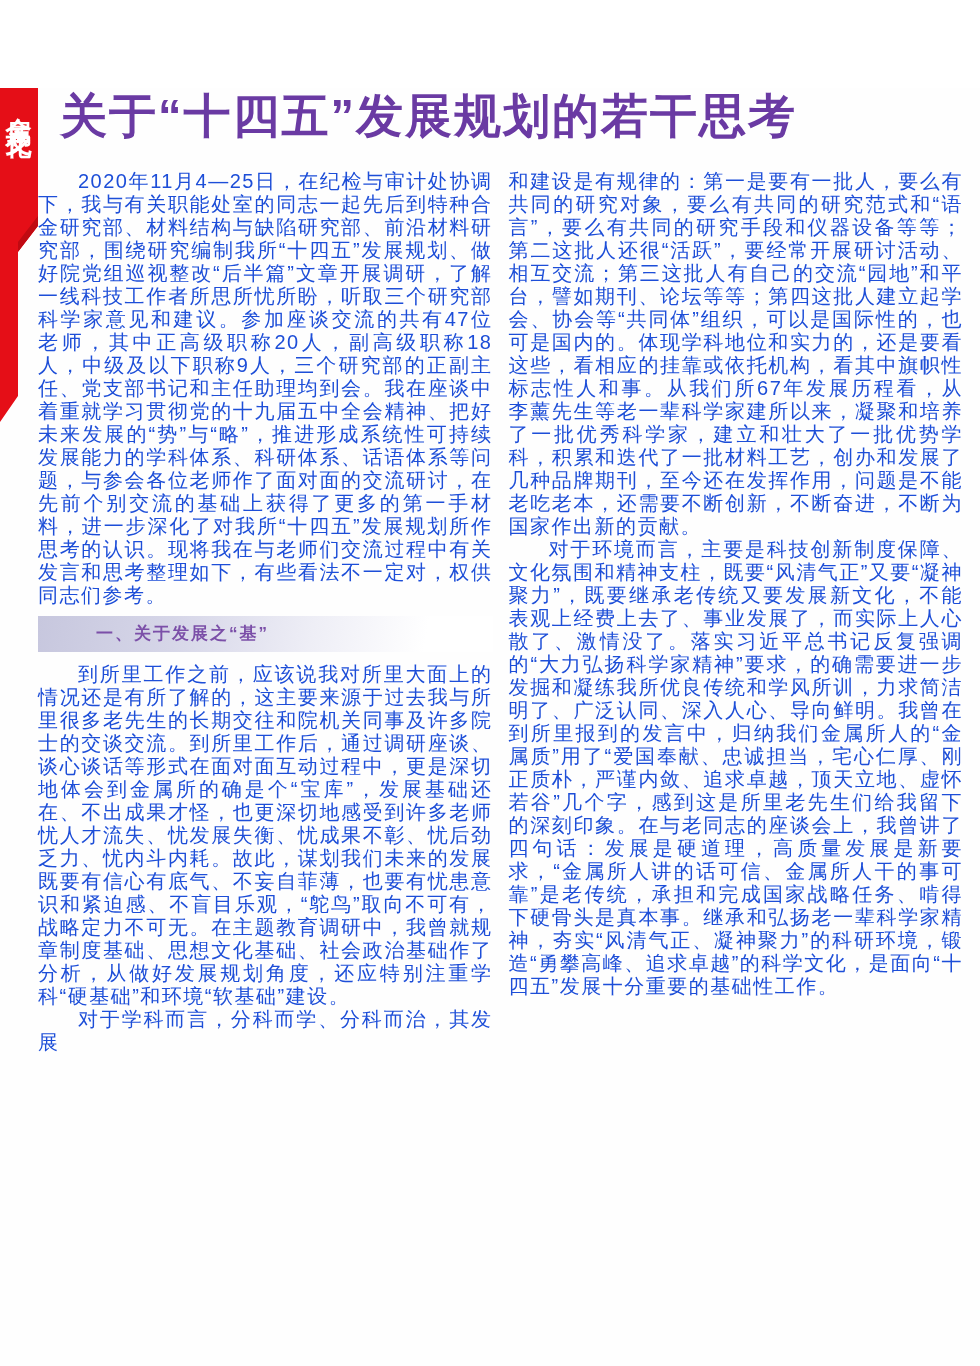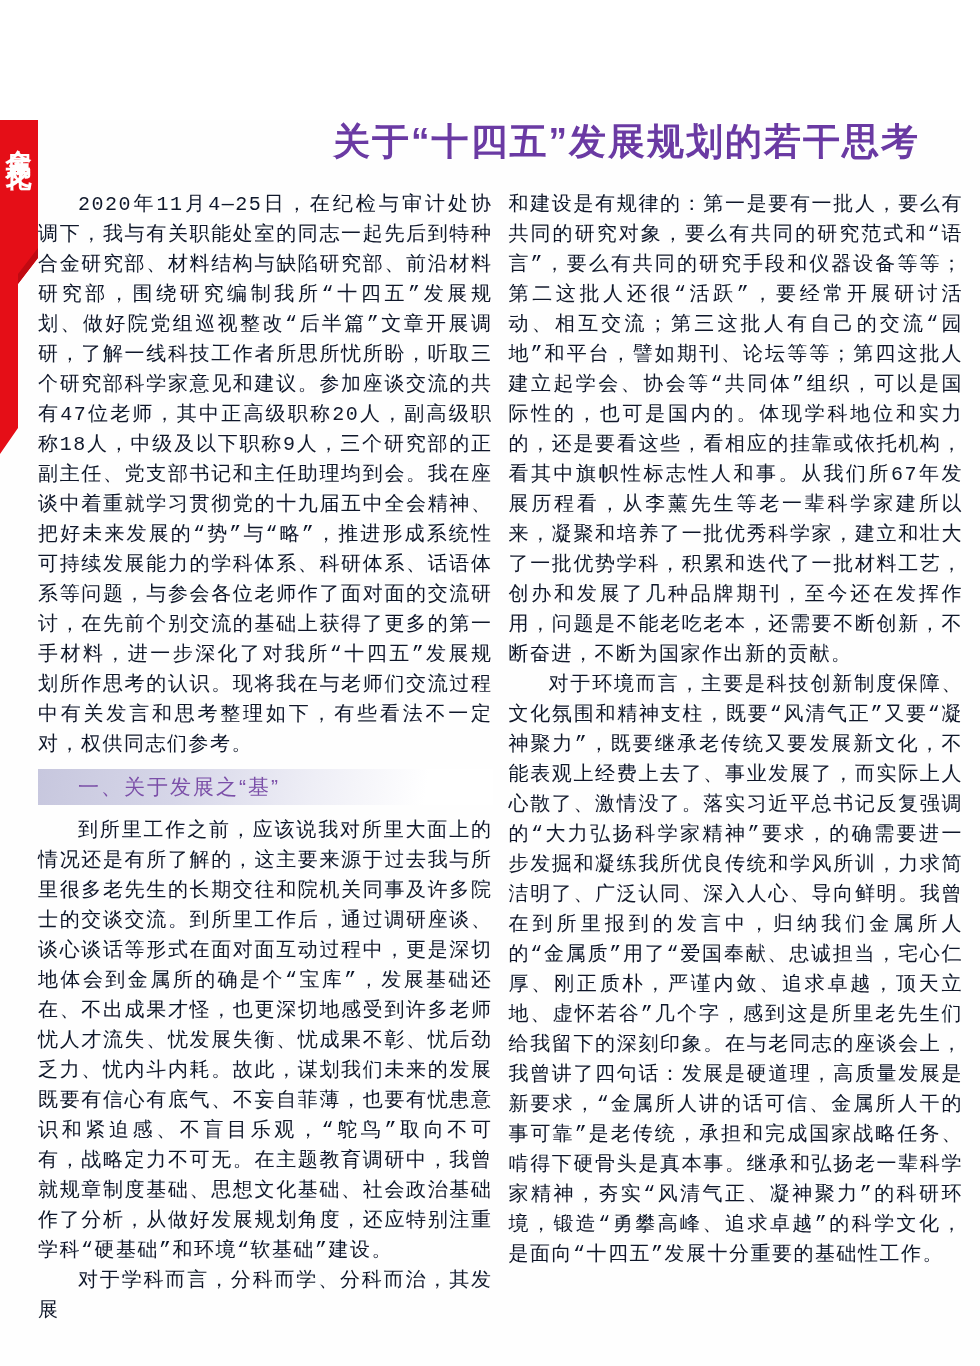--- a/index.html
+++ b/index.html
@@ -30,57 +30,56 @@
   }
   .ribbon-label {
     position: absolute; top: 9px; left: 5px;
     writing-mode: vertical-rl; text-orientation: upright;
     color: #ffffff; font-size: 26px; font-weight: 700;
     letter-spacing: 5px; line-height: 28px;
   }
 
   
   .title {
-    margin: 120px 60px 0 60px;
-    text-align: right;
-    font-size: 37px; line-height: 1.2;
+    margin: 88px 60px 0 60px;
+    text-align: left;
+    font-size: 47px; line-height: 1.2;
     font-weight: 900;
     color: #6a3aa3;
     letter-spacing: 2px;
   }
   .author {
     margin-top: 20px;
     text-align: center;
     font-size: 21px; color: #2a2a2a;
     letter-spacing: 5px;
   }
 
   
   .columns {
     display: flex; gap: 16px;
     margin: 26px 17px 0 38px;
   }
   .col { flex: 1; min-width: 0; }
   .para {
     margin: 0;
-    font-size: 20px; line-height: 30px;
+    font-size: 20px; line-height: 23px;
     letter-spacing: 1.5px;
     text-align: justify;
-    color: #0f172a;
-    font-family: Liberation Mono, monospace;
+    color: #1d4ed8;
   }
   .para.indent { text-indent: 2em; }
 
   .section-bar {
     margin: 9px 0 11px 0;
     height: 36px; line-height: 36px;
-    padding-left: 40px;
+    padding-left: 58px;
     background: linear-gradient(100deg, #c7c7de 0%, #d6d6e8 30%, #eeeef6 60%, #ffffff 85%);
     color: #7b4fa8;
-    font-size: 21px; font-weight: 400;
+    font-size: 17px; font-weight: 700;
     letter-spacing: 2px;
     white-space: nowrap;
   }
 </style>
 </head>
 <body>
 
 <div class="page">
 
   <div class="ribbon">

